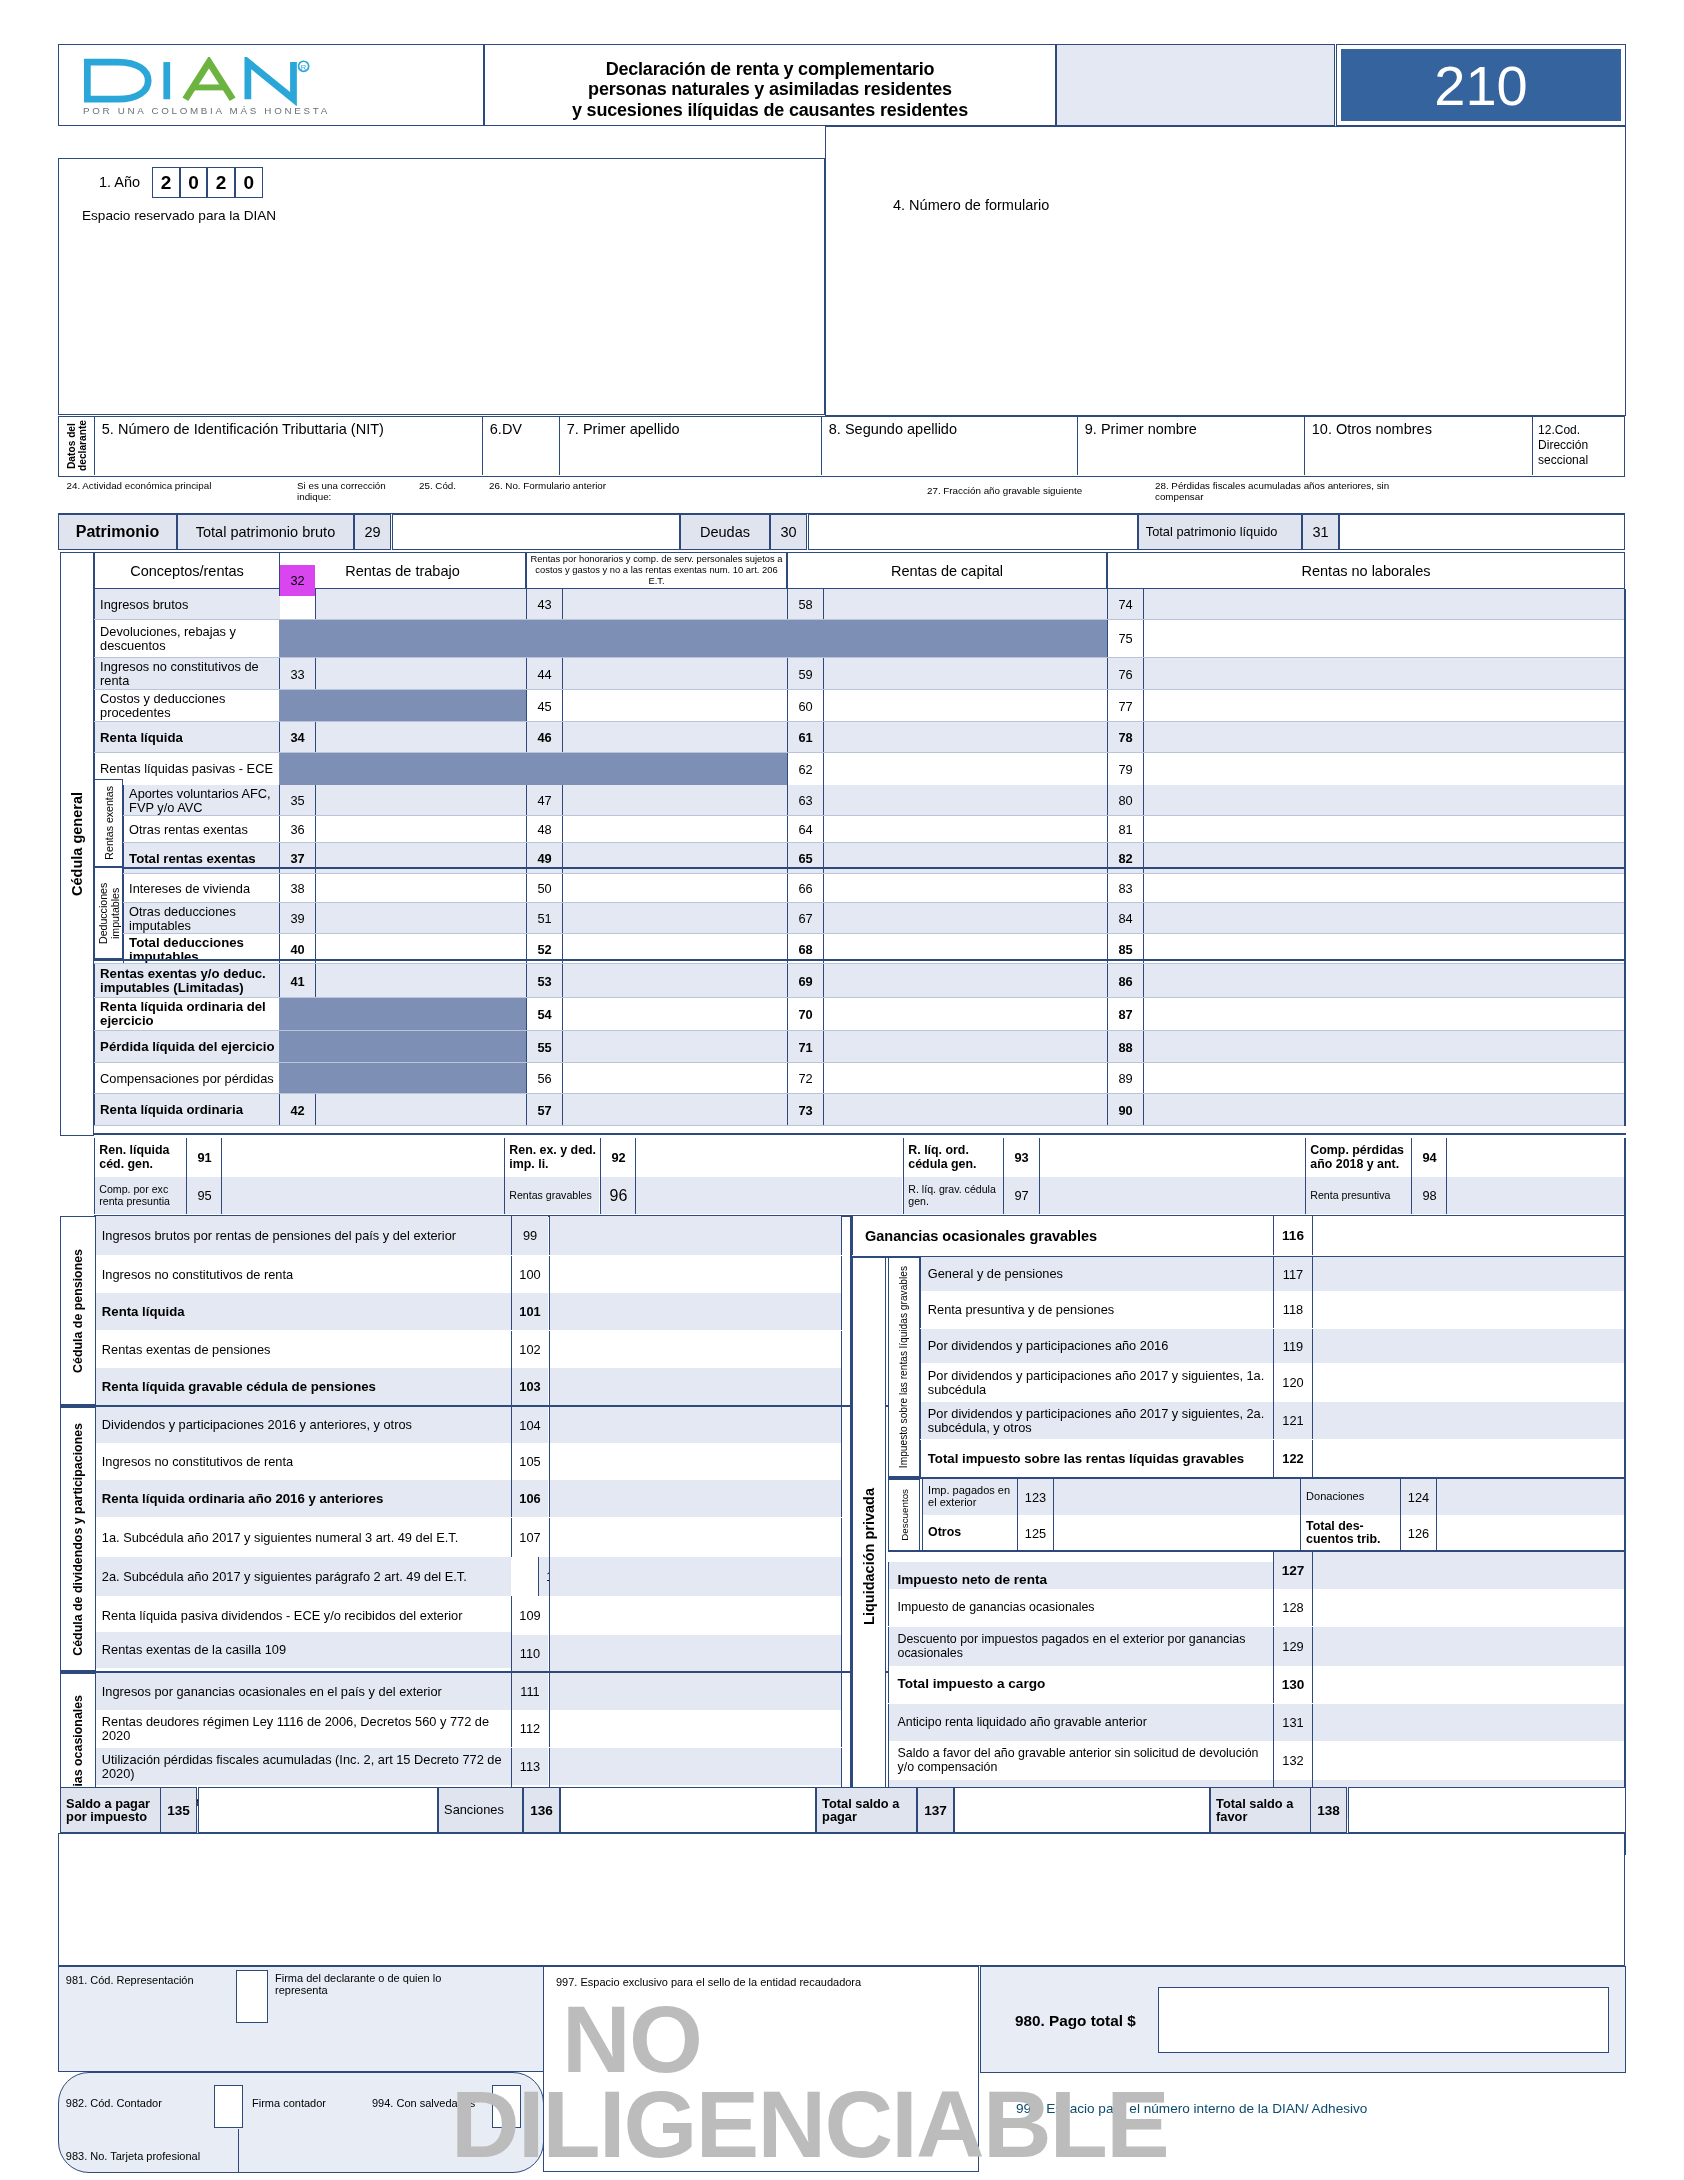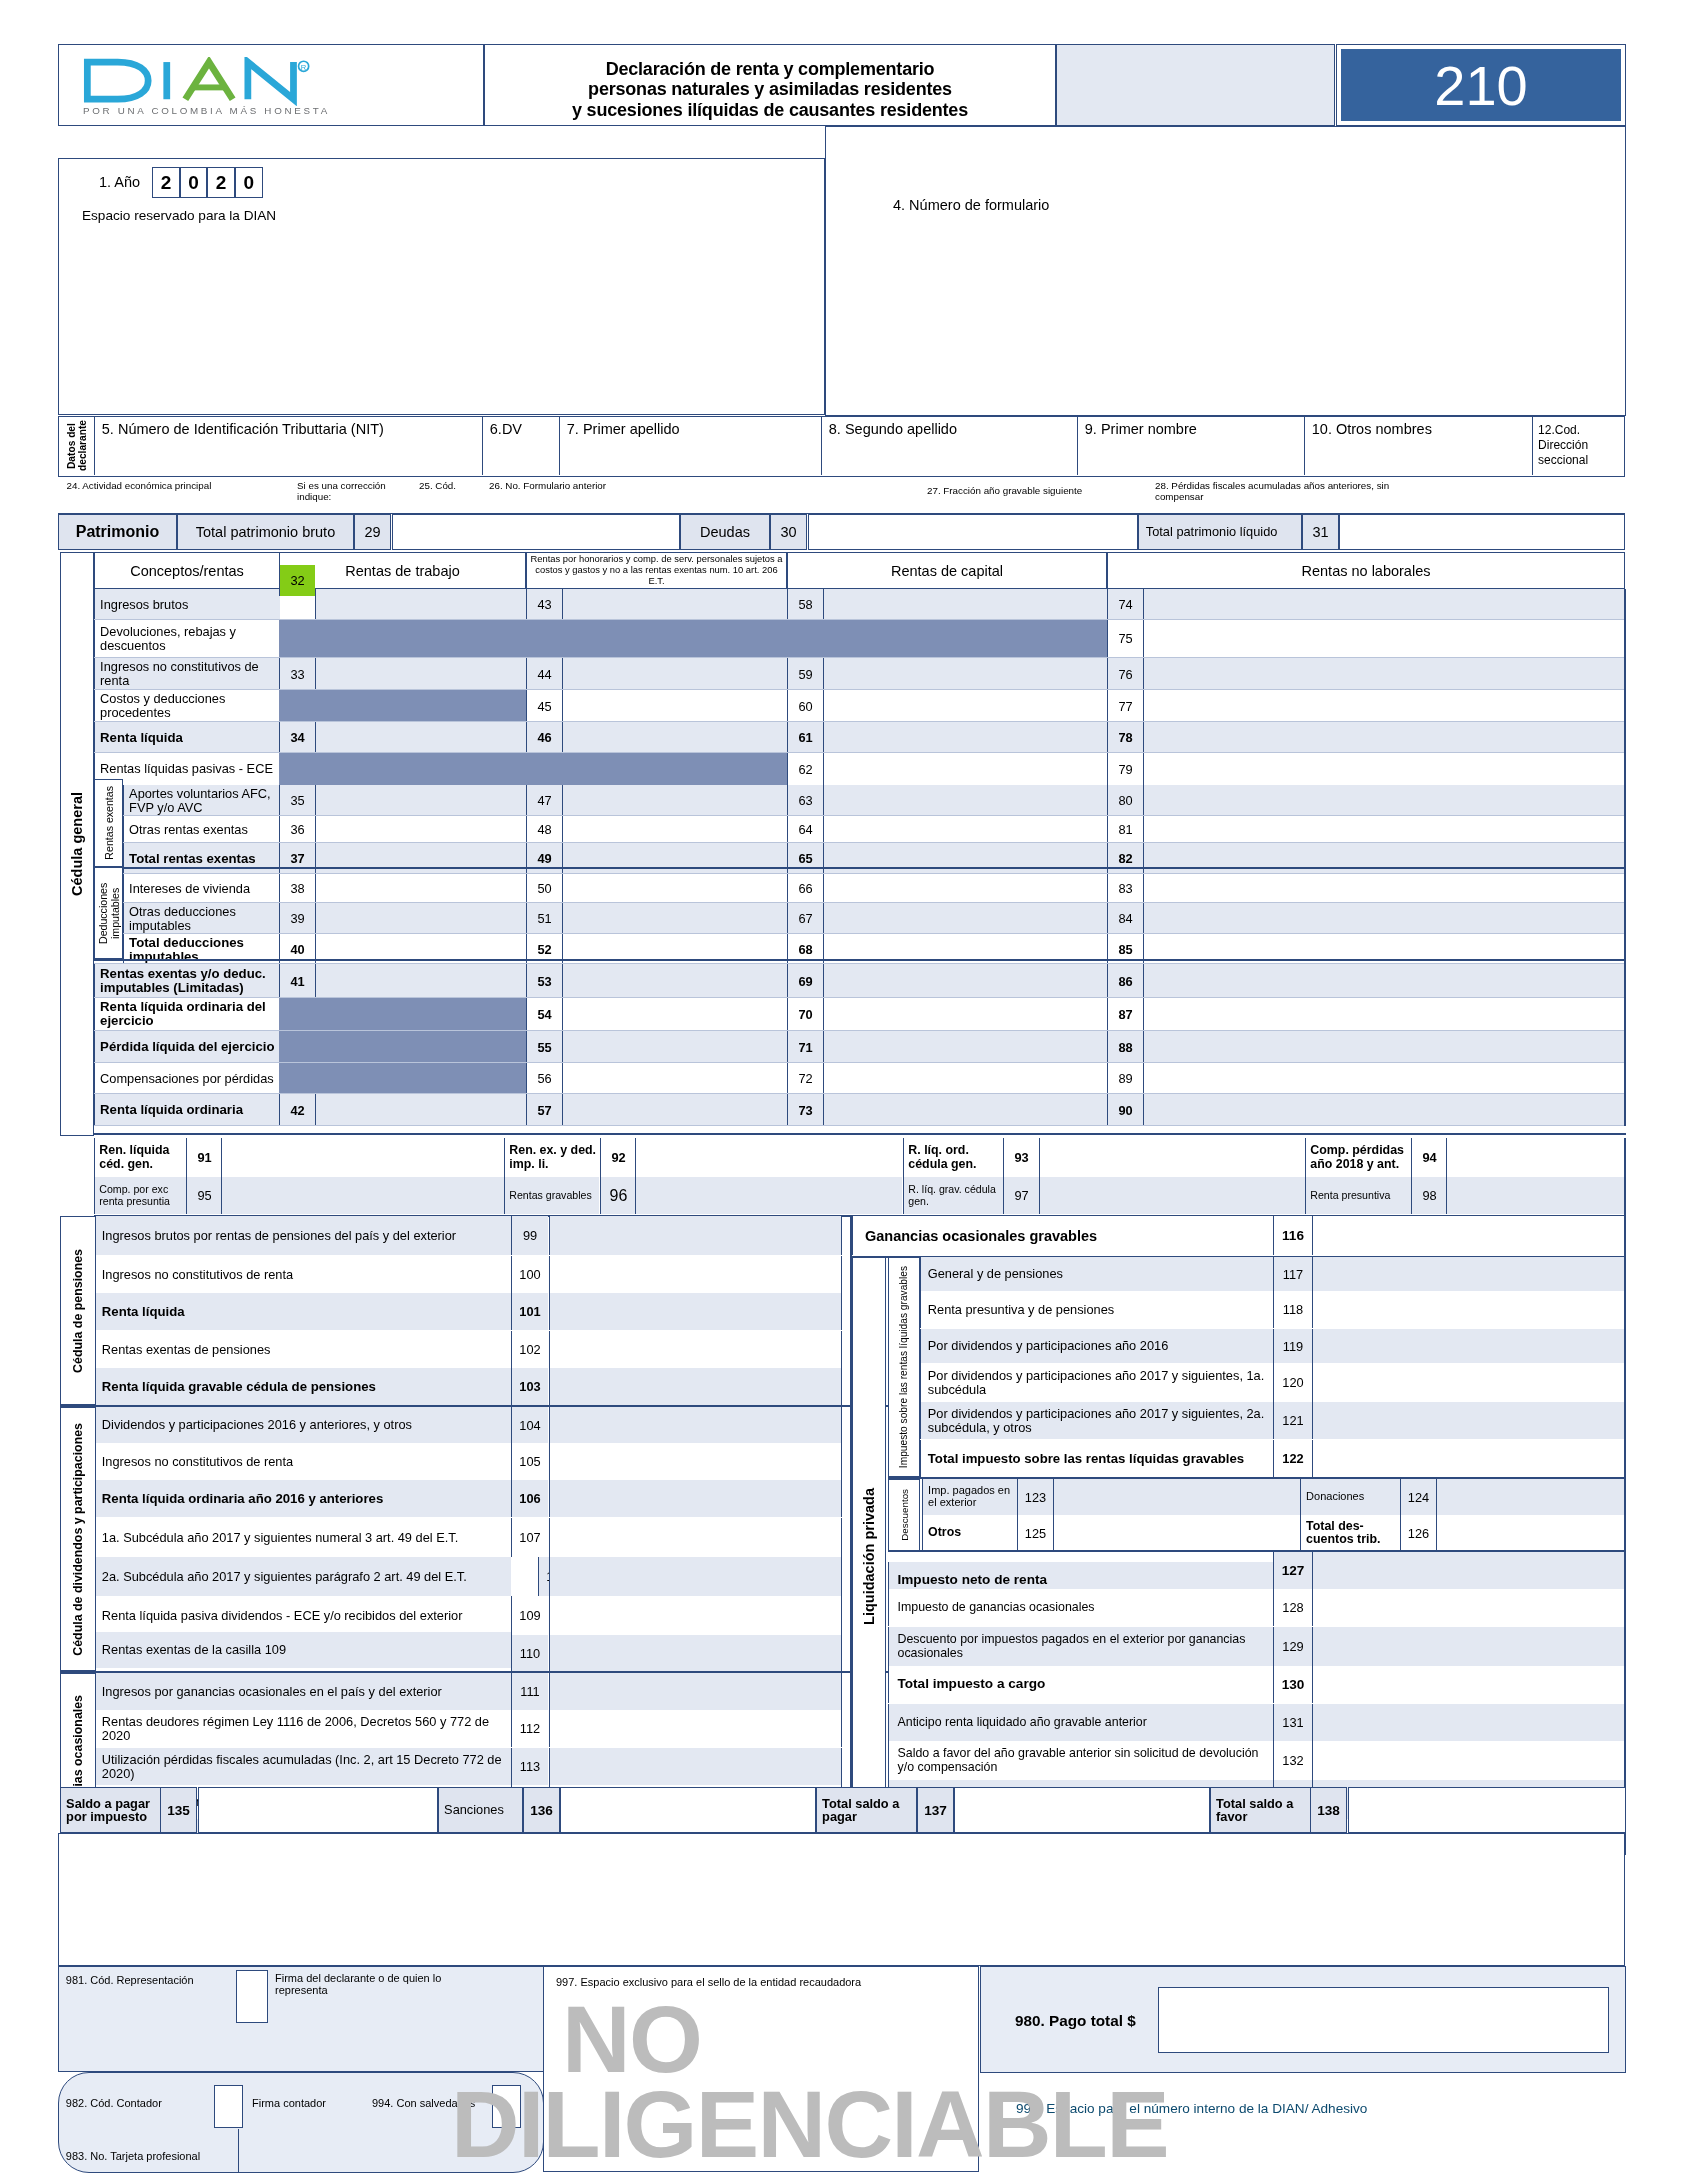--- a/index.html
+++ b/index.html
@@ -153,21 +153,21 @@
   </div>
 
   <div class="abs bx center fillW" style="left:94px;top:552px;width:186px;height:37px;font-size:14.5px">Conceptos/rentas</div>
   <div class="abs bx center fillW" style="left:279px;top:552px;width:247px;height:37px;font-size:14.5px">Rentas de trabajo</div>
   <div class="abs bx center fillW" style="left:526px;top:552px;width:261px;height:37px;font-size:9.4px;padding:0 3.4px;line-height:1.15">Rentas por honorarios y comp. de serv. personales sujetos a costos y gastos y no a las rentas exentas num. 10 art. 206 E.T.</div>
   <div class="abs bx center fillW" style="left:787px;top:552px;width:320px;height:37px;font-size:14.5px">Rentas de capital</div>
   <div class="abs bx center fillW" style="left:1107px;top:552px;width:518px;height:37px;font-size:14.5px">Rentas no laborales</div>
 
   <div id="cg-rows">
       <div class="abs vcenter" style="left: 94px; top: 589px; width: 186px; height: 31px; background: rgb(227, 232, 242); border-left: 1.3px solid rgb(46, 74, 125); padding-left: 5.1px; font-size: 12.8px; line-height: 1.06;">Ingresos brutos</div>
-      <div class="abs center" style="left: 279px; top: 565px; width: 36px; height: 31px; background: #84cc16; border-left: 1.3px solid rgb(46, 74, 125); font-size: 12.8px;">32</div>
+      <div class="abs center" style="left: 279px; top: 565px; width: 36px; height: 31px; background: #d946ef; border-left: 1.3px solid rgb(46, 74, 125); font-size: 12.8px;">32</div>
       <div class="abs" style="left: 315px; top: 589px; width: 211px; height: 31px; background: rgb(227, 232, 242); border-left: 1.3px solid rgb(46, 74, 125);"></div>
       <div class="abs center" style="left: 526px; top: 589px; width: 36px; height: 31px; background: rgb(227, 232, 242); border-left: 1.3px solid rgb(46, 74, 125); font-size: 12.8px;">43</div>
       <div class="abs" style="left: 562px; top: 589px; width: 225px; height: 31px; background: rgb(227, 232, 242); border-left: 1.3px solid rgb(46, 74, 125);"></div>
       <div class="abs center" style="left: 787px; top: 589px; width: 36px; height: 31px; background: rgb(227, 232, 242); border-left: 1.3px solid rgb(46, 74, 125); font-size: 12.8px;">58</div>
       <div class="abs" style="left: 823px; top: 589px; width: 285px; height: 31px; background: rgb(227, 232, 242); border-left: 1.3px solid rgb(46, 74, 125);"></div>
       <div class="abs center" style="left: 1107px; top: 589px; width: 36px; height: 31px; background: rgb(227, 232, 242); border-left: 1.3px solid rgb(46, 74, 125); font-size: 12.8px;">74</div>
       <div class="abs" style="left: 1143px; top: 589px; width: 482px; height: 31px; background: rgb(227, 232, 242); border-left: 1.3px solid rgb(46, 74, 125);"></div>
       <div class="abs" style="left: 94px; top: 619px; width: 1532px; height: 0.9px; background: rgb(185, 196, 218);"></div>
       <div class="abs vcenter" style="left: 94px; top: 620px; width: 186px; height: 37px; background: rgb(255, 255, 255); border-left: 1.3px solid rgb(46, 74, 125); padding-left: 5.1px; font-size: 12.8px; line-height: 1.06;">Devoluciones, rebajas y descuentos</div>
       <div class="abs blocked" style="left: 279px; top: 620px; width: 247px; height: 37px;"></div>

